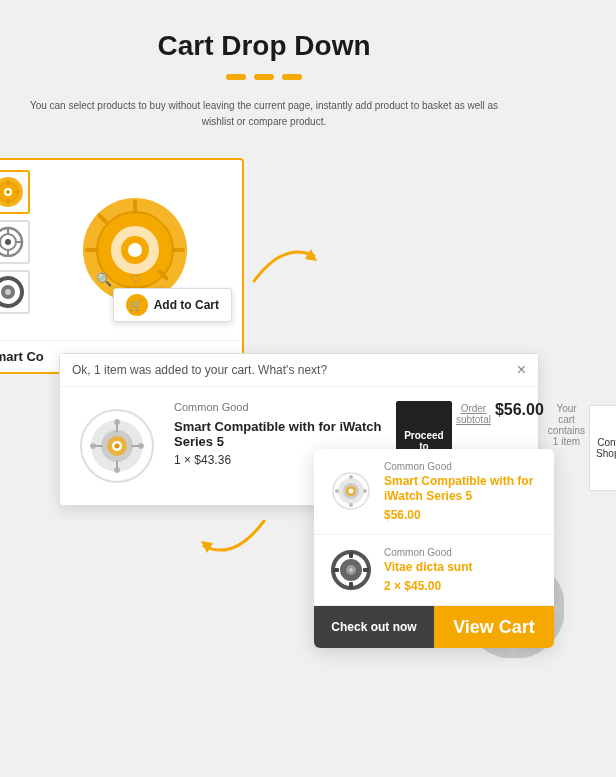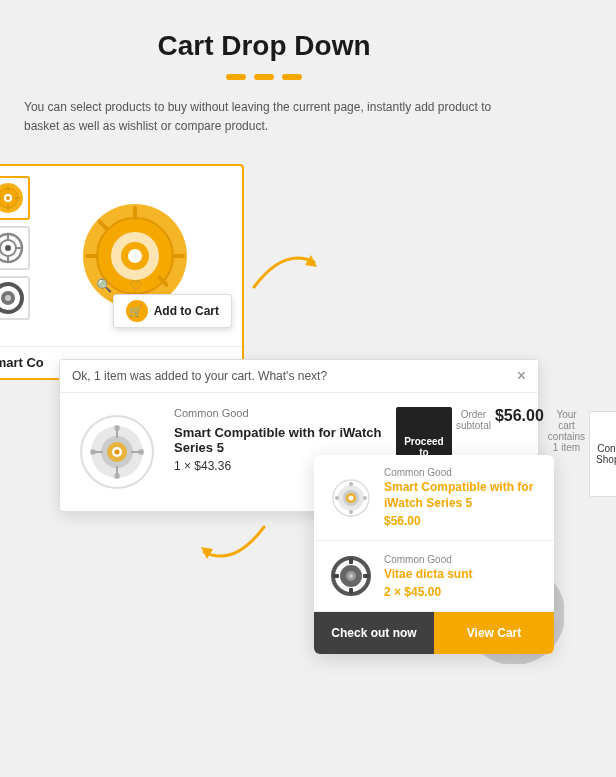--- a/index.html
+++ b/index.html
@@ -38,22 +38,23 @@
     }
 
     .divider-dot {
       width: 20px;
       height: 6px;
       background: #f5a800;
       border-radius: 3px;
     }
 
     .subtitle {
-      font-size: 12px;
+      font-size: 10px;
       color: #555;
+      text-align: center;
       line-height: 1.6;
       max-width: 480px;
       margin-bottom: 28px;
     }
 
     
     .illustration-container {
       width: 580px;
       position: relative;
       height: 490px;
@@ -281,20 +282,21 @@
       border-radius: 2px;
       text-align: center;
       width: 100%;
     }
 
     .order-info {
       font-size: 10px;
       color: #888;
       text-align: center;
       margin-top: 2px;
+      text-decoration: underline;
     }
 
     .order-total {
       font-size: 16px;
       font-weight: 700;
       color: #222;
       text-align: center;
     }
 
     .cart-contains {
@@ -386,21 +388,21 @@
       display: flex;
       align-items: center;
       justify-content: center;
     }
 
     .view-cart-btn {
       flex: 1;
       background: #f5a800;
       color: #fff;
       border: none;
-      font-size: 12px;
+      font-size: 18px;
       font-weight: 700;
       cursor: pointer;
       display: flex;
       align-items: center;
       justify-content: center;
     }
 
     
     .tire-texture {
       position: absolute;

